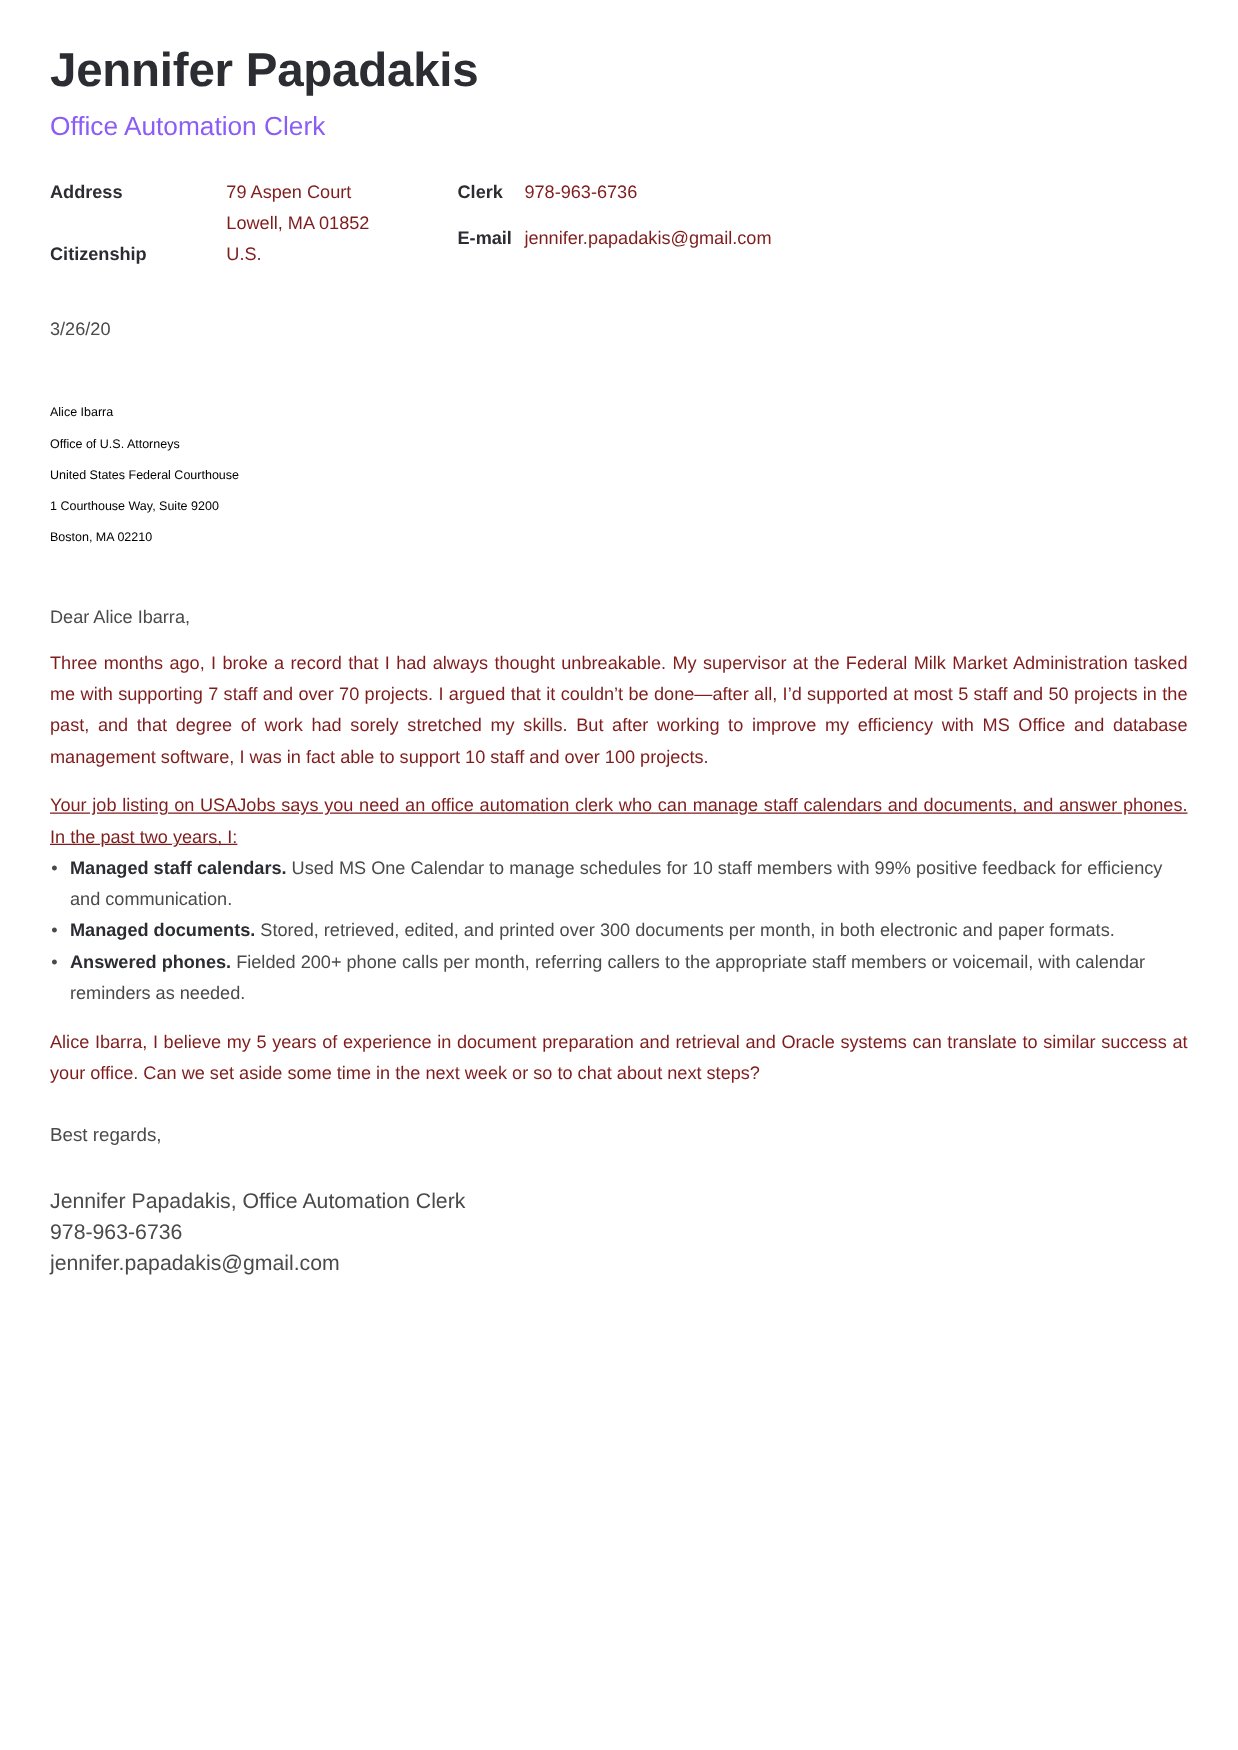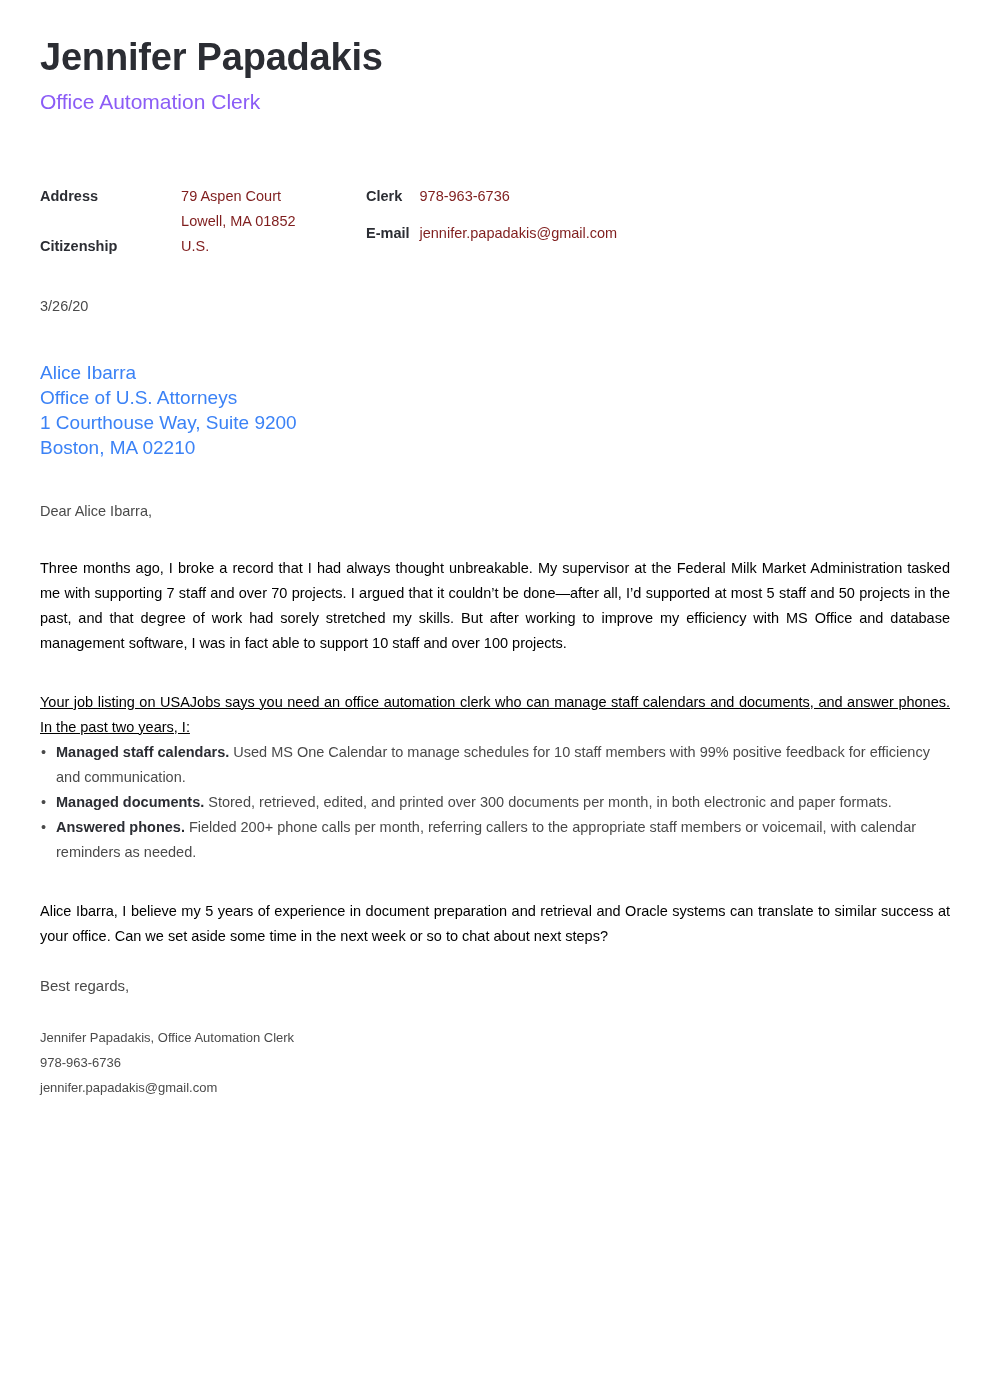--- a/index.html
+++ b/index.html
@@ -49,21 +49,20 @@
 
   
   .contact-block {
     display: flex;
     margin-top: 28px;
   }
 
   .contact-col {
     display: table;
     border-collapse: collapse;
-    margin-top: 42px;
   }
 
   .contact-col-left {
     width: 326px;
   }
 
   .contact-row {
     display: table-row;
   }
 
@@ -97,37 +96,37 @@
     font-size: 14.5px;
     line-height: 22px;
     color: #4a4a4a;
   }
 
   .recipient {
     margin-top: 43px;
   }
 
   .recipient-line {
-    font-size: 19px;
-    line-height: 25px;
-    color: #3b82f6;
+    font-size: 10px;
+    line-height: 25px;
+    color: #000000;
   }
 
   .salutation {
     margin-top: 40px;
     font-size: 14.5px;
     line-height: 22px;
     color: #4a4a4a;
   }
 
   .body-paragraph {
-    margin-top: 34px;
-    font-size: 14.5px;
-    line-height: 25px;
-    color: #000000;
+    margin-top: 14px;
+    font-size: 14.5px;
+    line-height: 25px;
+    color: #7f1d1d;
     text-align: justify;
     text-justify: inter-word;
   }
 
   .body-paragraph.tight-after {
     margin-bottom: 0;
     text-decoration: underline;
   }
 
   .achievements {
@@ -164,21 +163,21 @@
     font-size: 15px;
     line-height: 22px;
     color: #4a4a4a;
   }
 
   .signature-block {
     margin-top: 28px;
   }
 
   .signature-line {
-    font-size: 13px;
+    font-size: 17px;
     line-height: 25px;
     color: #4a4a4a;
   }
 </style>
 </head>
 <body>
 
 <div class="page">
 
   <div class="header">
@@ -216,20 +215,21 @@
 
   </div>
 
   <div class="letter">
 
     <div class="date-line">3/26/20</div>
 
     <div class="recipient">
       <div class="recipient-line">Alice Ibarra</div>
       <div class="recipient-line">Office of U.S. Attorneys</div>
+      <div class="recipient-line">United States Federal Courthouse</div>
       <div class="recipient-line">1 Courthouse Way, Suite 9200</div>
       <div class="recipient-line">Boston, MA 02210</div>
     </div>
 
     <div class="salutation">Dear Alice Ibarra,</div>
 
     <p class="body-paragraph">Three months ago, I broke a record that I had always thought unbreakable. My supervisor at the Federal Milk Market Administration tasked me with supporting 7 staff and over 70 projects. I argued that it couldn’t be done—after all, I’d supported at most 5 staff and 50 projects in the past, and that degree of work had sorely stretched my skills. But after working to improve my efficiency with MS Office and database management software, I was in fact able to support 10 staff and over 100 projects.</p>
 
     <p class="body-paragraph tight-after">Your job listing on USAJobs says you need an office automation clerk who can manage staff calendars and documents, and answer phones. In the past two years, I:</p>
 

